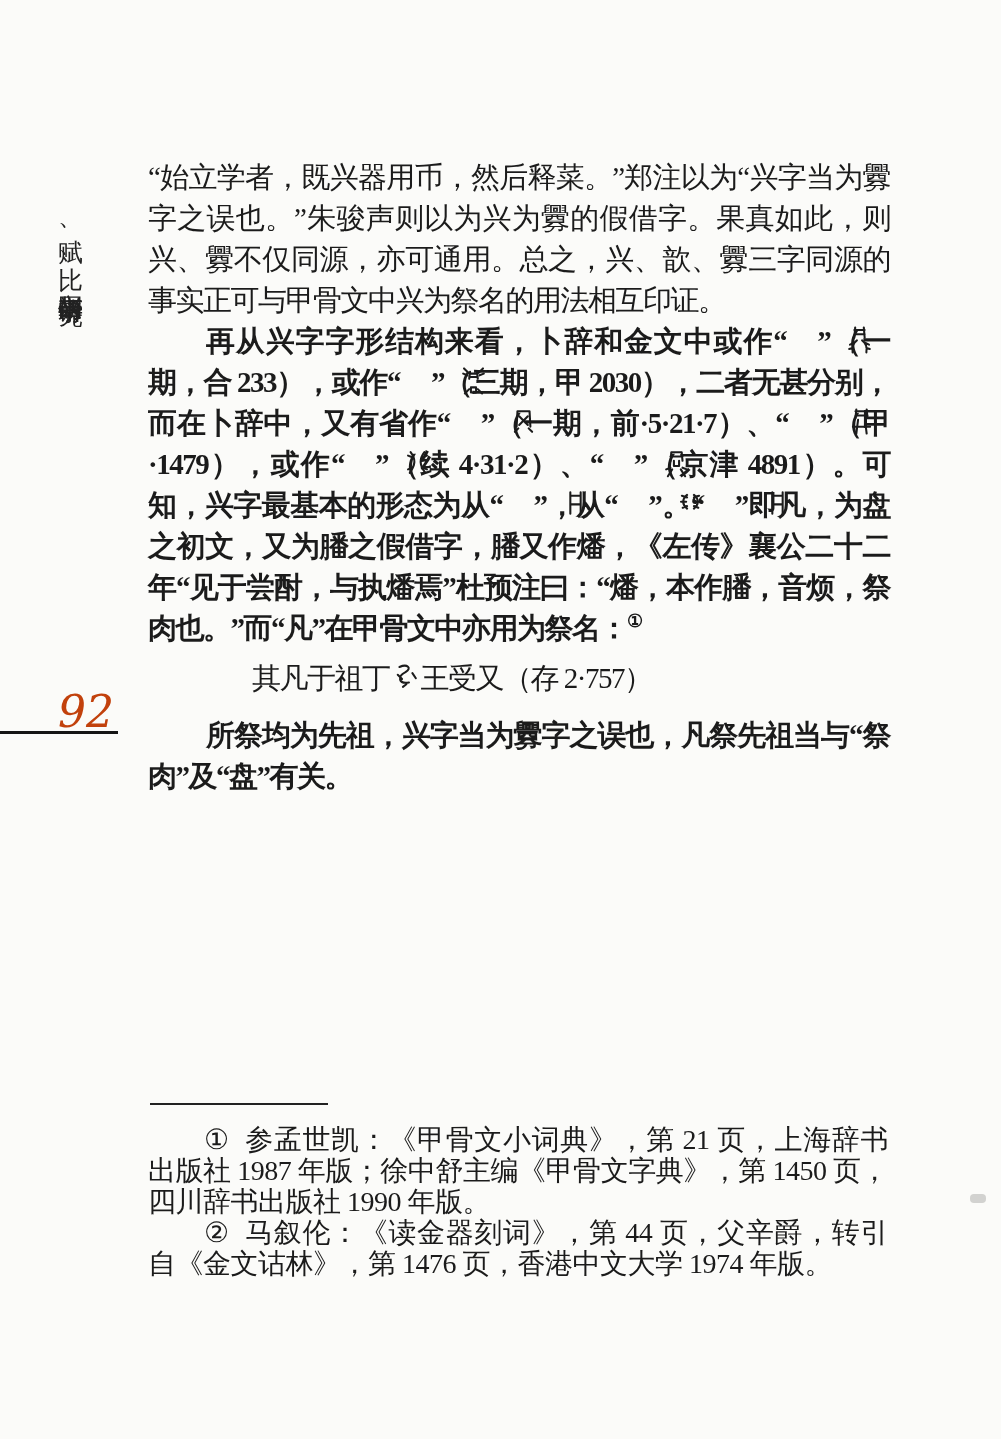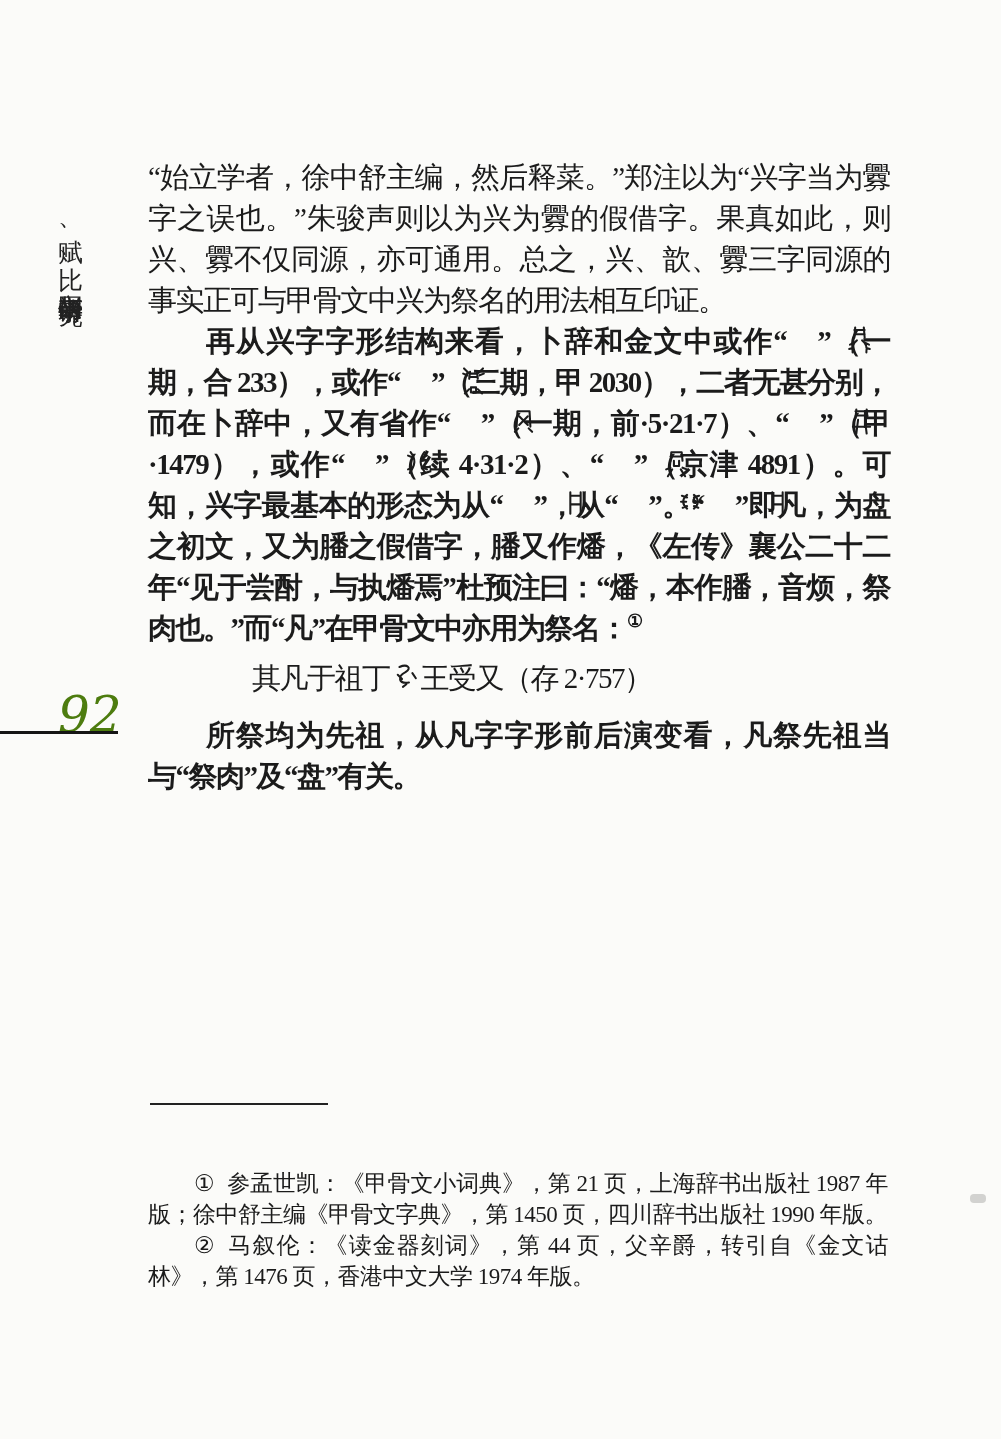--- a/index.html
+++ b/index.html
@@ -15,23 +15,23 @@
   
   .spine {
     position:absolute; left:54px; top:220px; height:330px;
     writing-mode:vertical-rl;
     font-size:25px; letter-spacing:1px; color:#222;
   }
 
   
   .pagenum {
     position:absolute; left:58px; top:686px;
-    font-size:50px; font-style:italic;
+    font-size:44px; font-style:italic;
     font-family:"DejaVu Serif","Liberation Serif",serif;
-    color:#4d7c0f;
+    color:#c2410c;
   }
   .pagenum-rule {
     position:absolute; left:0; top:731px; width:118px; height:3px;
     background:#151515;
   }
 
   
   .body {
     position:absolute; left:148px; top:157px; width:742px;
     font-size:29px; line-height:41px; letter-spacing:-1.5px;
@@ -55,23 +55,22 @@
     stroke-linecap:round; stroke-linejoin:round;
   }
 
   
   .fn-rule {
     position:absolute; left:150px; top:1103px; width:178px; height:2px;
     background:#222;
   }
   .footnotes {
     position:absolute; left:148px; top:1124px; width:740px;
-    font-size:23px; line-height:31px; letter-spacing:-0.5px;
+    font-size:28px; line-height:31px; letter-spacing:-0.5px;
     text-align:justify;
-    margin-top:44px;
   }
   .footnotes p { margin:0; text-indent:2em; }
   .fn-marker { margin-right:0.55em; }
 
   
   .smudge {
     position:absolute; left:970px; top:1194px; width:16px; height:9px;
     background:#c4c4c2; border-radius:4px; opacity:0.75;
   }
   .hidden-defs { position:absolute; width:0; height:0; overflow:hidden; }
@@ -128,21 +127,21 @@
 
 <div class="page">
 
   <div class="spine">赋、比、兴与中国诗学研究</div>
 
   <div class="pagenum">92</div>
 
   <div class="pagenum-rule"></div>
 
   <main class="body">
-      <p class="para">“始立学者，徐中舒主编，然后释菜。”郑注以为“兴字当为釁字之误也。”朱骏声则以为兴为釁的假借字。果真如此，则兴、釁不仅同源，亦可通用。总之，兴、歆、釁三字同源的事实正可与甲骨文中兴为祭名的用法相互印证。</p>
+      <p class="para">“始立学者，既兴器用币，然后释菜。”郑注以为“兴字当为釁字之误也。”朱骏声则以为兴为釁的假借字。果真如此，则兴、釁不仅同源，亦可通用。总之，兴、歆、釁三字同源的事实正可与甲骨文中兴为祭名的用法相互印证。</p>
       <p class="para indent">再从兴字字形结构来看，卜辞和金文中或作“<span class="og"><svg viewBox="0 0 32 36">
             <use href="#oracle-xing-1"></use>
           </svg></span>”（一期，合 233），或作“<span class="og"><svg viewBox="0 0 32 36">
             <use href="#oracle-xing-2"></use>
           </svg></span>”（三期，甲 2030），二者无甚分别，而在卜辞中，又有省作“<span class="og"><svg viewBox="0 0 32 36">
             <use href="#oracle-xing-3"></use>
           </svg></span>”（一期，前·5·21·7）、“<span class="og"><svg viewBox="0 0 32 36">
             <use href="#oracle-xing-4"></use>
           </svg></span>”（甲·1479），或作“<span class="og"><svg viewBox="0 0 32 36">
             <use href="#oracle-xing-5"></use>
@@ -151,21 +150,21 @@
           </svg></span>”（京津 4891）。可知，兴字最基本的形态为从“<span class="og"><svg viewBox="0 0 32 36">
             <use href="#oracle-fan"></use>
           </svg></span>”，从“<span class="og"><svg viewBox="0 0 32 36">
             <use href="#oracle-hands"></use>
           </svg></span>”。“<span class="og"><svg viewBox="0 0 32 36">
             <use href="#oracle-fan"></use>
           </svg></span>”即凡，为盘之初文，又为膰之假借字，膰又作燔，《左传》襄公二十二年“见于尝酎，与执燔焉”杜预注曰：“燔，本作膰，音烦，祭肉也。”而“凡”在甲骨文中亦用为祭名：<sup>①</sup></p>
       <p class="quote">其凡于祖丁<span class="og"><svg viewBox="0 0 32 36">
             <use href="#oracle-hui"></use>
           </svg></span>王受又（存 2·757）</p>
-      <p class="para indent">所祭均为先祖，从凡字字形前后演变看，凡祭先祖当与“祭肉”及“盘”有关。</p>
+      <p class="para indent">所祭均为先祖，兴字当为釁字之误也，凡祭先祖当与“祭肉”及“盘”有关。</p>
     </main>
 
   <div class="fn-rule"></div>
 
   <section class="footnotes">
       <p><span class="fn-marker">①</span>参孟世凯：《甲骨文小词典》，第 21 页，上海辞书出版社 1987 年版；徐中舒主编《甲骨文字典》，第 1450 页，四川辞书出版社 1990 年版。</p>
       <p><span class="fn-marker">②</span>马叙伦：《读金器刻词》，第 44 页，父辛爵，转引自《金文诂林》，第 1476 页，香港中文大学 1974 年版。</p>
     </section>
 
   <div class="smudge"></div>

